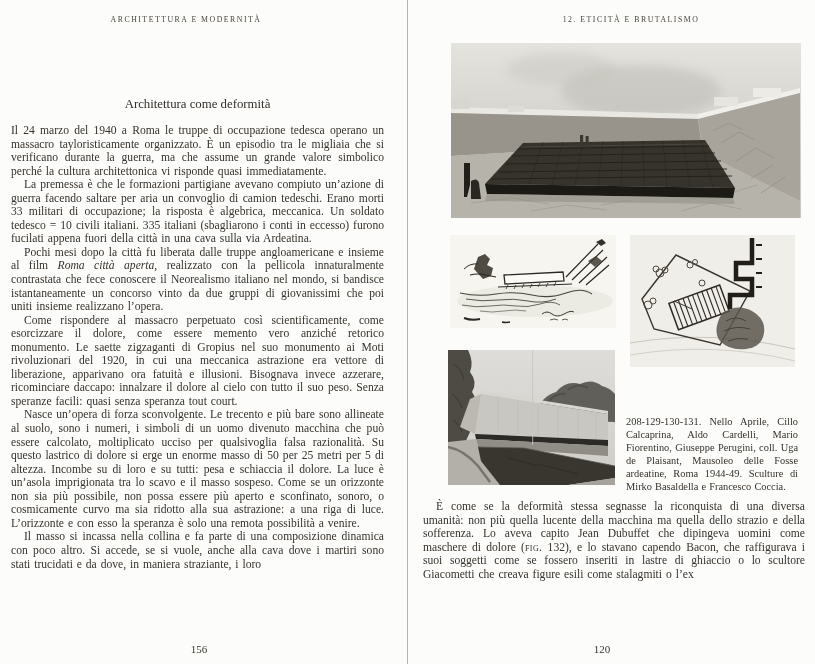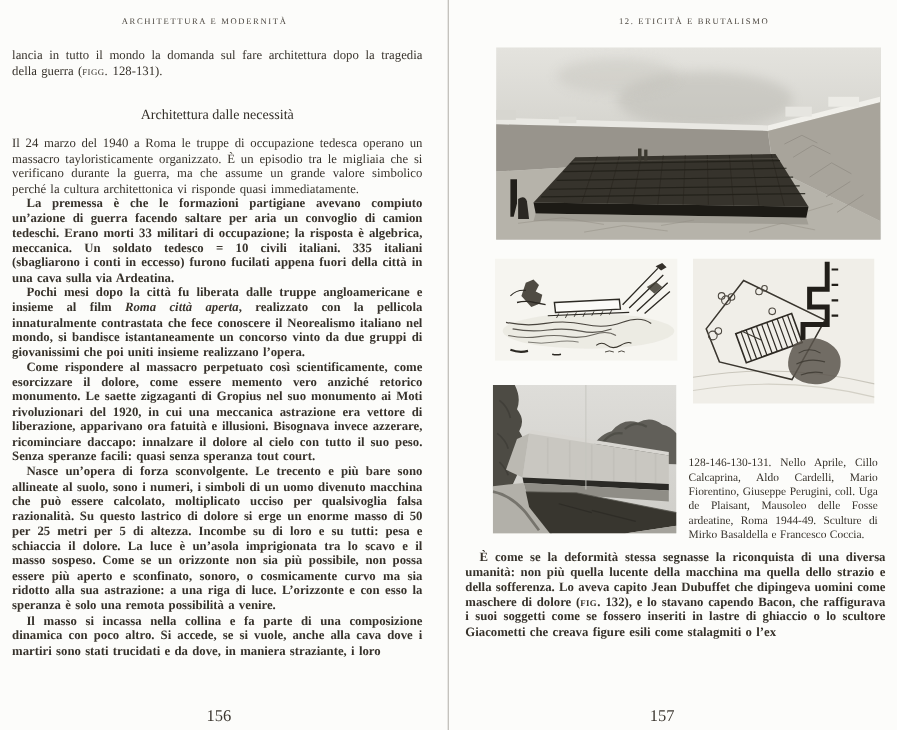--- a/index.html
+++ b/index.html
@@ -24,50 +24,47 @@
     font-size:11.6px;line-height:13.55px;word-spacing:1px;
   }
   #left-intro{left:11px;top:44px;width:373px;}
   #left-body{left:11px;top:124px;width:373px;}
   #right-body{left:15px;top:500px;width:382px;}
   .section-heading{
     position:absolute;left:11px;top:97px;width:373px;
     text-align:center;font-size:12.8px;color:#332e28;
   }
   .para{margin:0;}
-  .para.indent{text-indent:13px;font-weight:bold;}
+  .para.indent{text-indent:13px;}
   .seg-i{font-style:italic;}
   .seg-sc{font-variant:small-caps;letter-spacing:.4px;}
   .caption{
     position:absolute;left:218px;top:416px;width:172px;
     font-size:10.4px;line-height:12.9px;text-align:justify;word-spacing:.5px;
   }
   .page-number{
-    position:absolute;top:643px;text-align:center;font-size:15px;color:#3b362f;
+    position:absolute;top:643px;text-align:center;font-size:11px;color:#3b362f;
   }
   #left-folio{left:13px;width:372px;}
   #right-folio{left:8px;width:372px;}
   .fig{position:absolute;line-height:0;}
   #fig1{left:43px;top:43px;width:350px;height:175px;}
   #fig2{left:42px;top:235px;width:166px;height:93px;}
   #fig3{left:222px;top:235px;width:165px;height:132px;}
   #fig4{left:40px;top:350px;width:167px;height:135px;}
   svg{display:block;}
 </style>
 </head>
 <body>
 
 <div class="page" id="left-page">
   <div class="runhead" id="left-runhead">ARCHITETTURA E MODERNITÀ</div>
 
-  <div class="body-col" id="left-intro">
-      <p class="para"><span>lancia in tutto il mondo la domanda sul fare architettura dopo la tragedia della guerra (</span><span class="seg-sc">figg.</span><span> 128-131).</span></p>
-    </div>
-
-  <div class="section-heading">Architettura dalle necessità</div>
+
+  <div class="section-heading">Architettura come deformità</div>
 
   <div class="body-col" id="left-body">
       <p class="para"><span>Il 24 marzo del 1940 a Roma le truppe di occupazione tedesca operano un massacro tayloristicamente organizzato. È un episodio tra le migliaia che si verificano durante la guerra, ma che assume un grande valore simbolico perché la cultura architettonica vi risponde quasi immediatamente.</span></p>
       <p class="para indent"><span>La premessa è che le formazioni partigiane avevano compiuto un’azione di guerra facendo saltare per aria un convoglio di camion tedeschi. Erano morti 33 militari di occupazione; la risposta è algebrica, meccanica. Un soldato tedesco = 10 civili italiani. 335 italiani (sbagliarono i conti in eccesso) furono fucilati appena fuori della città in una cava sulla via Ardeatina.</span></p>
       <p class="para indent"><span>Pochi mesi dopo la città fu liberata dalle truppe angloamericane e insieme al film </span><span class="seg-i">Roma città aperta</span><span>, realizzato con la pellicola innaturalmente contrastata che fece conoscere il Neorealismo italiano nel mondo, si bandisce istantaneamente un concorso vinto da due gruppi di giovanissimi che poi uniti insieme realizzano l’opera.</span></p>
       <p class="para indent"><span>Come rispondere al massacro perpetuato così scientificamente, come esorcizzare il dolore, come essere memento vero anziché retorico monumento. Le saette zigzaganti di Gropius nel suo monumento ai Moti rivoluzionari del 1920, in cui una meccanica astrazione era vettore di liberazione, apparivano ora fatuità e illusioni. Bisognava invece azzerare, ricominciare daccapo: innalzare il dolore al cielo con tutto il suo peso. Senza speranze facili: quasi senza speranza tout court.</span></p>
       <p class="para indent"><span>Nasce un’opera di forza sconvolgente. Le trecento e più bare sono allineate al suolo, sono i numeri, i simboli di un uomo divenuto macchina che può essere calcolato, moltiplicato ucciso per qualsivoglia falsa razionalità. Su questo lastrico di dolore si erge un enorme masso di 50 per 25 metri per 5 di altezza. Incombe su di loro e su tutti: pesa e schiaccia il dolore. La luce è un’asola imprigionata tra lo scavo e il masso sospeso. Come se un orizzonte non sia più possibile, non possa essere più aperto e sconfinato, sonoro, o cosmicamente curvo ma sia ridotto alla sua astrazione: a una riga di luce. L’orizzonte e con esso la speranza è solo una remota possibilità a venire.</span></p>
       <p class="para indent"><span>Il masso si incassa nella collina e fa parte di una composizione dinamica con poco altro. Si accede, se si vuole, anche alla cava dove i martiri sono stati trucidati e da dove, in maniera straziante, i loro</span></p>
     </div>
 
@@ -192,20 +189,20 @@
       <polygon points="0,92 28,89 34,110 54,135 0,135" fill="#b2b0a9"></polygon>
       <path d="M0,97 Q16,100 30,116 Q36,124 42,132" stroke="#76746d" stroke-width="2.5" fill="none"></path>
       <polygon points="30,97 76,98 167,116 167,128 120,135 52,135 33,111" fill="#38362f"></polygon>
       <path d="M30,97 L76,98 L167,116" stroke="#595750" stroke-width="1" fill="none" opacity="0.8"></path>
       <path d="M60,108 l30,8 M90,114 l40,10" stroke="#2a2823" stroke-width="1" opacity="0.7"></path>
       <polygon points="120,135 167,128 167,135" fill="#a5a39c"></polygon>
       <rect x="84" y="0" width="1.2" height="95" fill="#c5c4bf" opacity="0.7"></rect>
     </svg>
   </div>
 
-  <div class="caption">128-146-130-131. Nello Aprile, Cillo Calcaprina, Aldo Cardelli, Mario Fiorentino, Giuseppe Perugini, coll. Uga de Plaisant, Mausoleo delle Fosse ardeatine, Roma 1944-49. Sculture di Mirko Basaldella e Francesco Coccia.</div>
+  <div class="caption">208-129-130-131. Nello Aprile, Cillo Calcaprina, Aldo Cardelli, Mario Fiorentino, Giuseppe Perugini, coll. Uga de Plaisant, Mausoleo delle Fosse ardeatine, Roma 1944-49. Sculture di Mirko Basaldella e Francesco Coccia.</div>
 
   <div class="body-col" id="right-body">
       <p class="para indent"><span>È come se la deformità stessa segnasse la riconquista di una diversa umanità: non più quella lucente della macchina ma quella dello strazio e della sofferenza. Lo aveva capito Jean Dubuffet che dipingeva uomini come maschere di dolore (</span><span class="seg-sc">fig.</span><span> 132), e lo stavano capendo Bacon, che raffigurava i suoi soggetti come se fossero inseriti in lastre di ghiaccio o lo scultore Giacometti che creava figure esili come stalagmiti o l’ex</span></p>
     </div>
 
-  <div class="page-number" id="right-folio">157</div>
+  <div class="page-number" id="right-folio">120</div>
 </div>
 
 </body></html>

